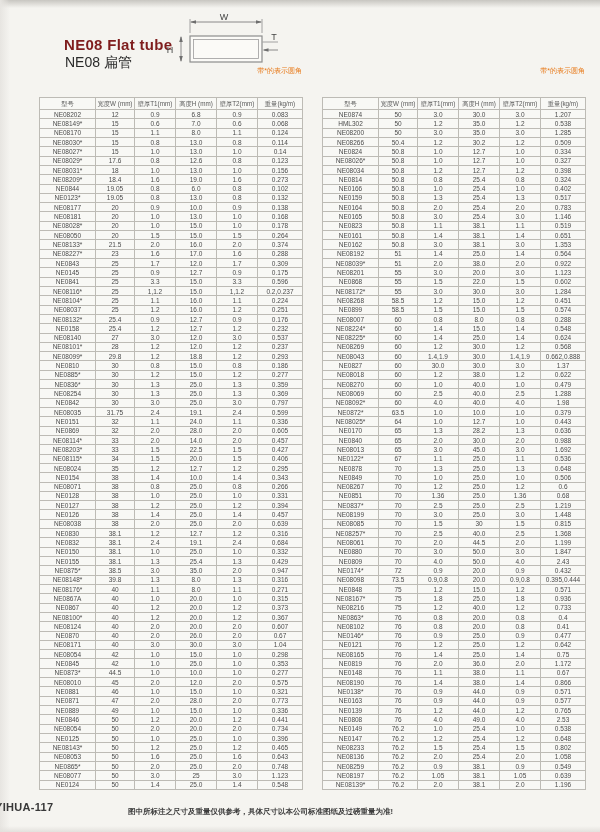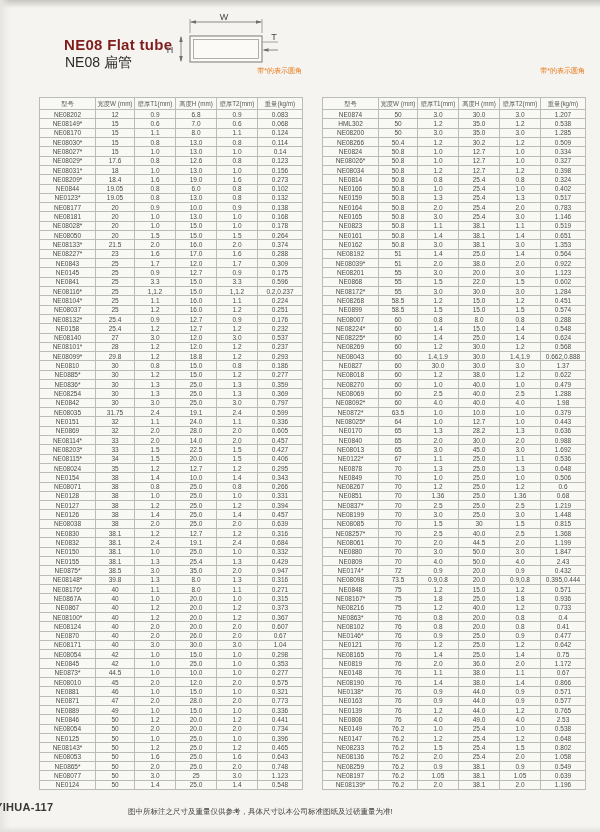--- a/index.html
+++ b/index.html
@@ -33,21 +33,21 @@
     border:1px solid #bdbbb5;padding:0;text-align:center;overflow:hidden;
     white-space:nowrap;font-weight:normal;
   }
   .spec-table th{font-size:6.3px;color:#5a5a5a;height:11px;line-height:7px;}
   .spec-table td{font-size:6.5px;color:#4b4b4b;line-height:7px;}
   .spec-table tbody tr{height:9.3px;}
 
   .footer-left{position:absolute;left:-5px;top:801px;font-size:11px;color:#383838;
     font-weight:bold;letter-spacing:.3px;}
   .footer-note{position:absolute;left:128px;top:807px;font-size:7.5px;color:#3c3c3c;
-    font-weight:normal;}
+    font-weight:bold;}
 </style>
 </head>
 <body>
 
 <div class="scan-top"></div>
 <div class="scan-left"></div>
 <div class="scan-bottom"></div>
 
 <div class="title-en">NE08 Flat tube</div>
 <div class="title-cn">NE08 扁管</div>

